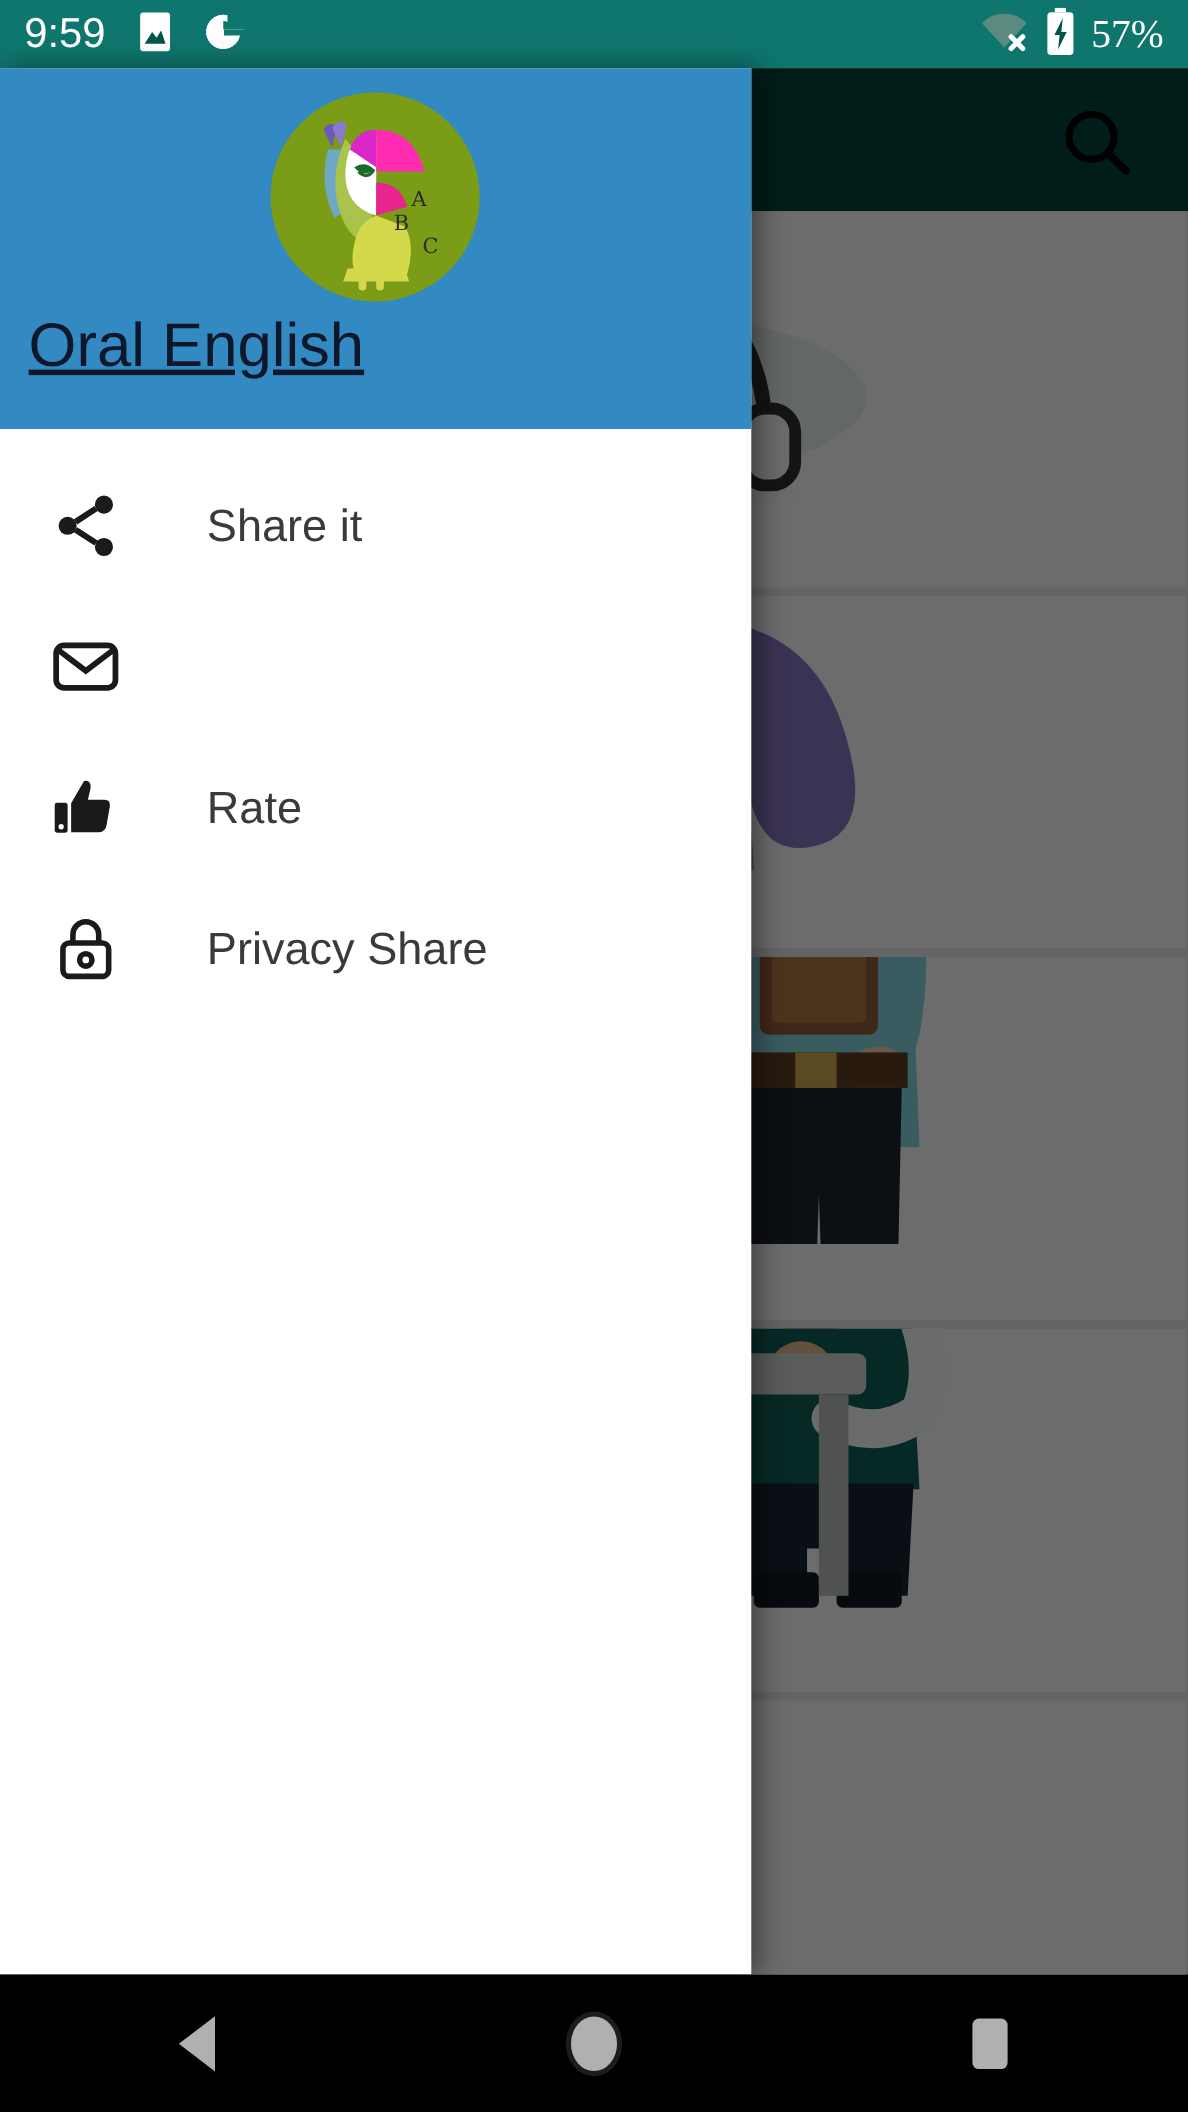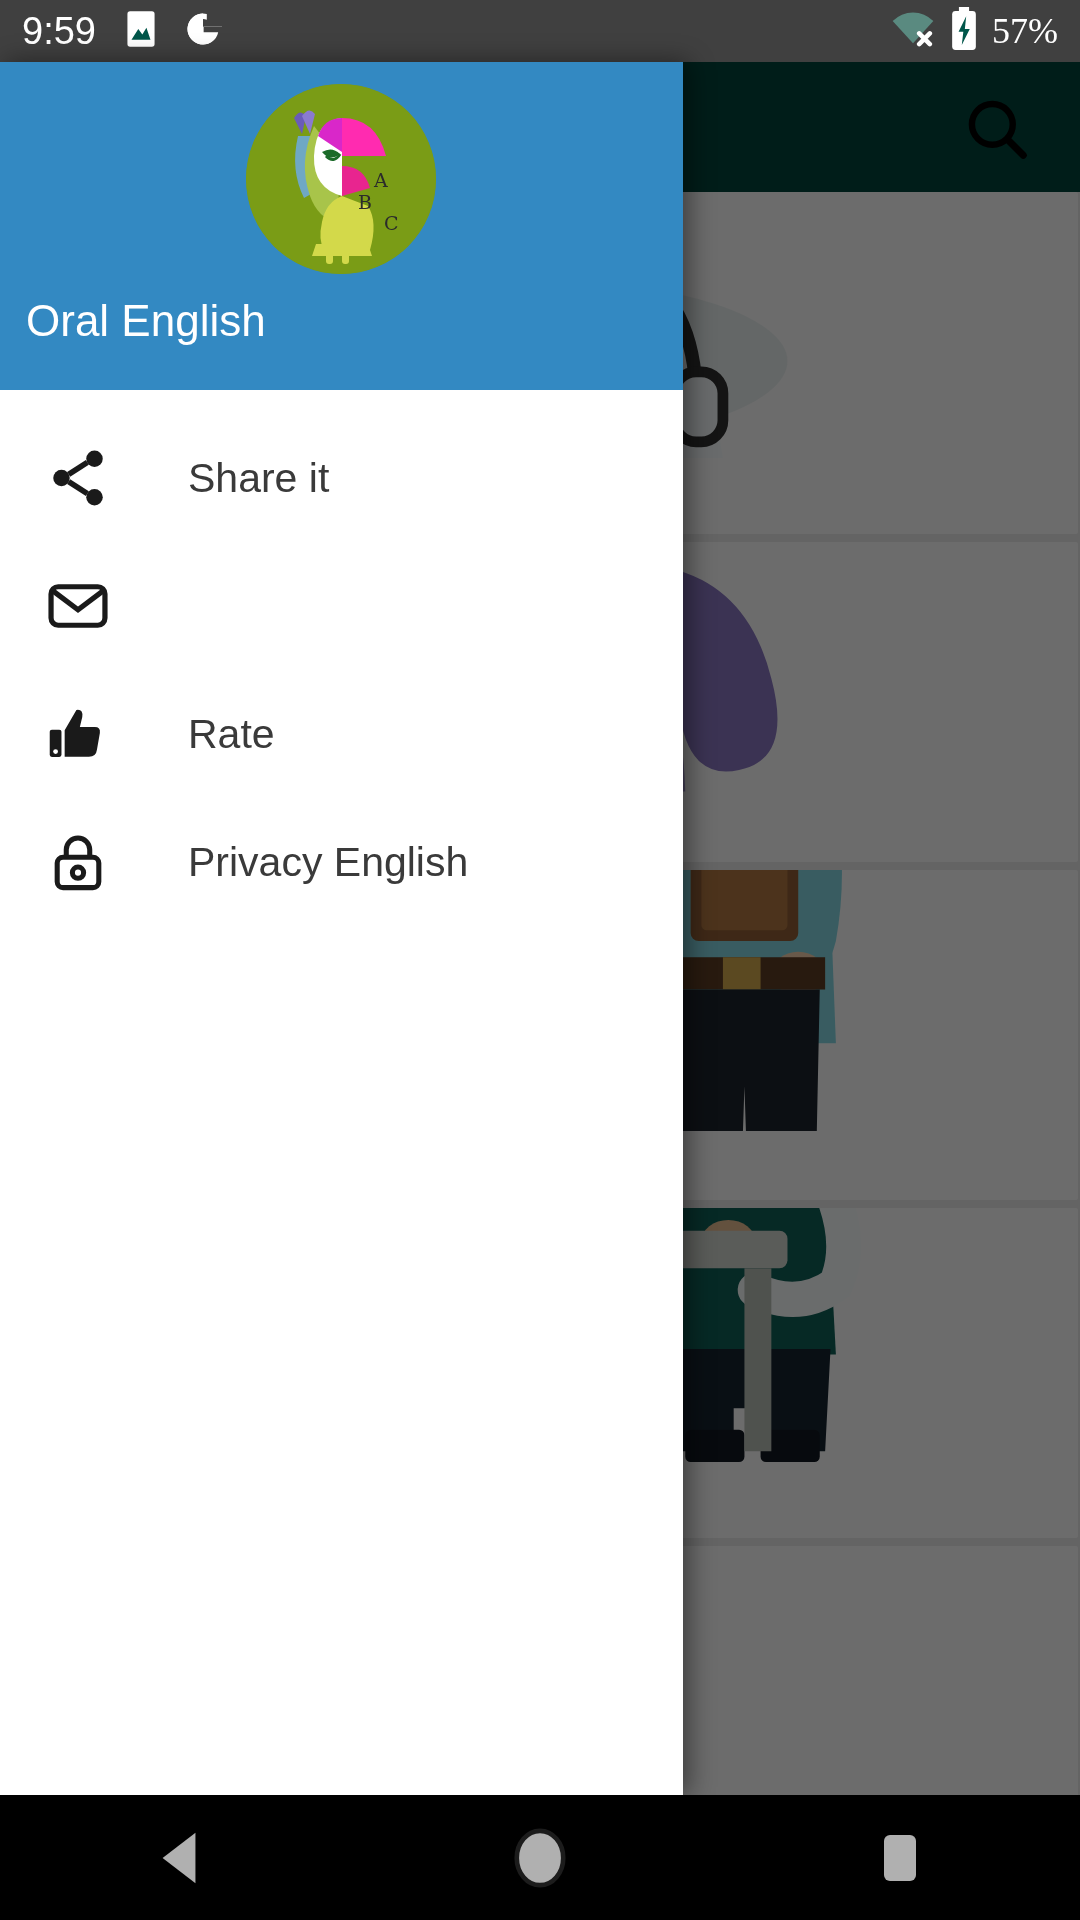--- a/index.html
+++ b/index.html
@@ -10,21 +10,21 @@
     position:relative;
   }
 
   
   #app-background {
     position:absolute; left:0; top:0; width:1080px; height:1795px;
     background:#e8e8e8;
   }
   #status-bar {
     position:absolute; left:0; top:0; width:1080px; height:62px;
-    background:#404040;
+    background:#0f766e;
     display:flex; align-items:center;
     padding:0 22px;
     color:#fff;
   }
   #status-time {
     font-size:38px; font-weight:400; letter-spacing:0px; line-height:1;
   }
   .status-left-icons { display:flex; align-items:center; gap:26px; margin-left:28px; }
   .status-right { margin-left:auto; display:flex; align-items:center; gap:14px; }
   #battery-percent { font-size:36px; font-weight:500;font-family:Liberation Serif, serif; }
@@ -79,21 +79,21 @@
     position:relative;
   }
   #app-logo {
     position:absolute; left:246px; top:22px;
     width:190px; height:190px; border-radius:50%;
     background:#7a9c16;
     overflow:hidden;
   }
   #drawer-app-name {
     position:absolute; left:26px; bottom:44px;
-    font-size:44px; color:#ffffff; font-weight:400;
+    font-size:56px; color:#0f172a; font-weight:400;text-decoration:underline;
   }
   #drawer-menu { padding-top:24px; }
   .drawer-item {
     display:flex; align-items:center;
     height:128px; padding-left:34px;
     cursor:pointer;
   }
   .drawer-item-icon {
     width:88px; min-width:88px; height:88px;
     display:flex; align-items:center; justify-content:center;
@@ -395,21 +395,21 @@
     </div>
 
     <div class="drawer-item">
       <span class="drawer-item-icon">
         <svg width="64" height="64" viewBox="0 0 24 24" fill="none" stroke="#1a1a1a" stroke-width="1.9">
           <rect x="4.2" y="10.2" width="15.6" height="11.4" rx="2.2"></rect>
           <path d="M7.6 10.2 V7.4 a4.4 4.4 0 0 1 8.8 0 v2.8"></path>
           <circle cx="12" cy="16" r="2.1"></circle>
         </svg>
       </span>
-      <span class="drawer-item-label">Privacy English</span>
+      <span class="drawer-item-label">Privacy Share</span>
     </div>
 
   </div>
 </div>
 
 <div id="nav-bar">
   <div class="nav-btn">
     <svg width="48" height="58" viewBox="0 0 24 30">
         <path d="M20 2 L20 28 L3 15 Z" fill="#b0b0b0"></path>
       </svg>

